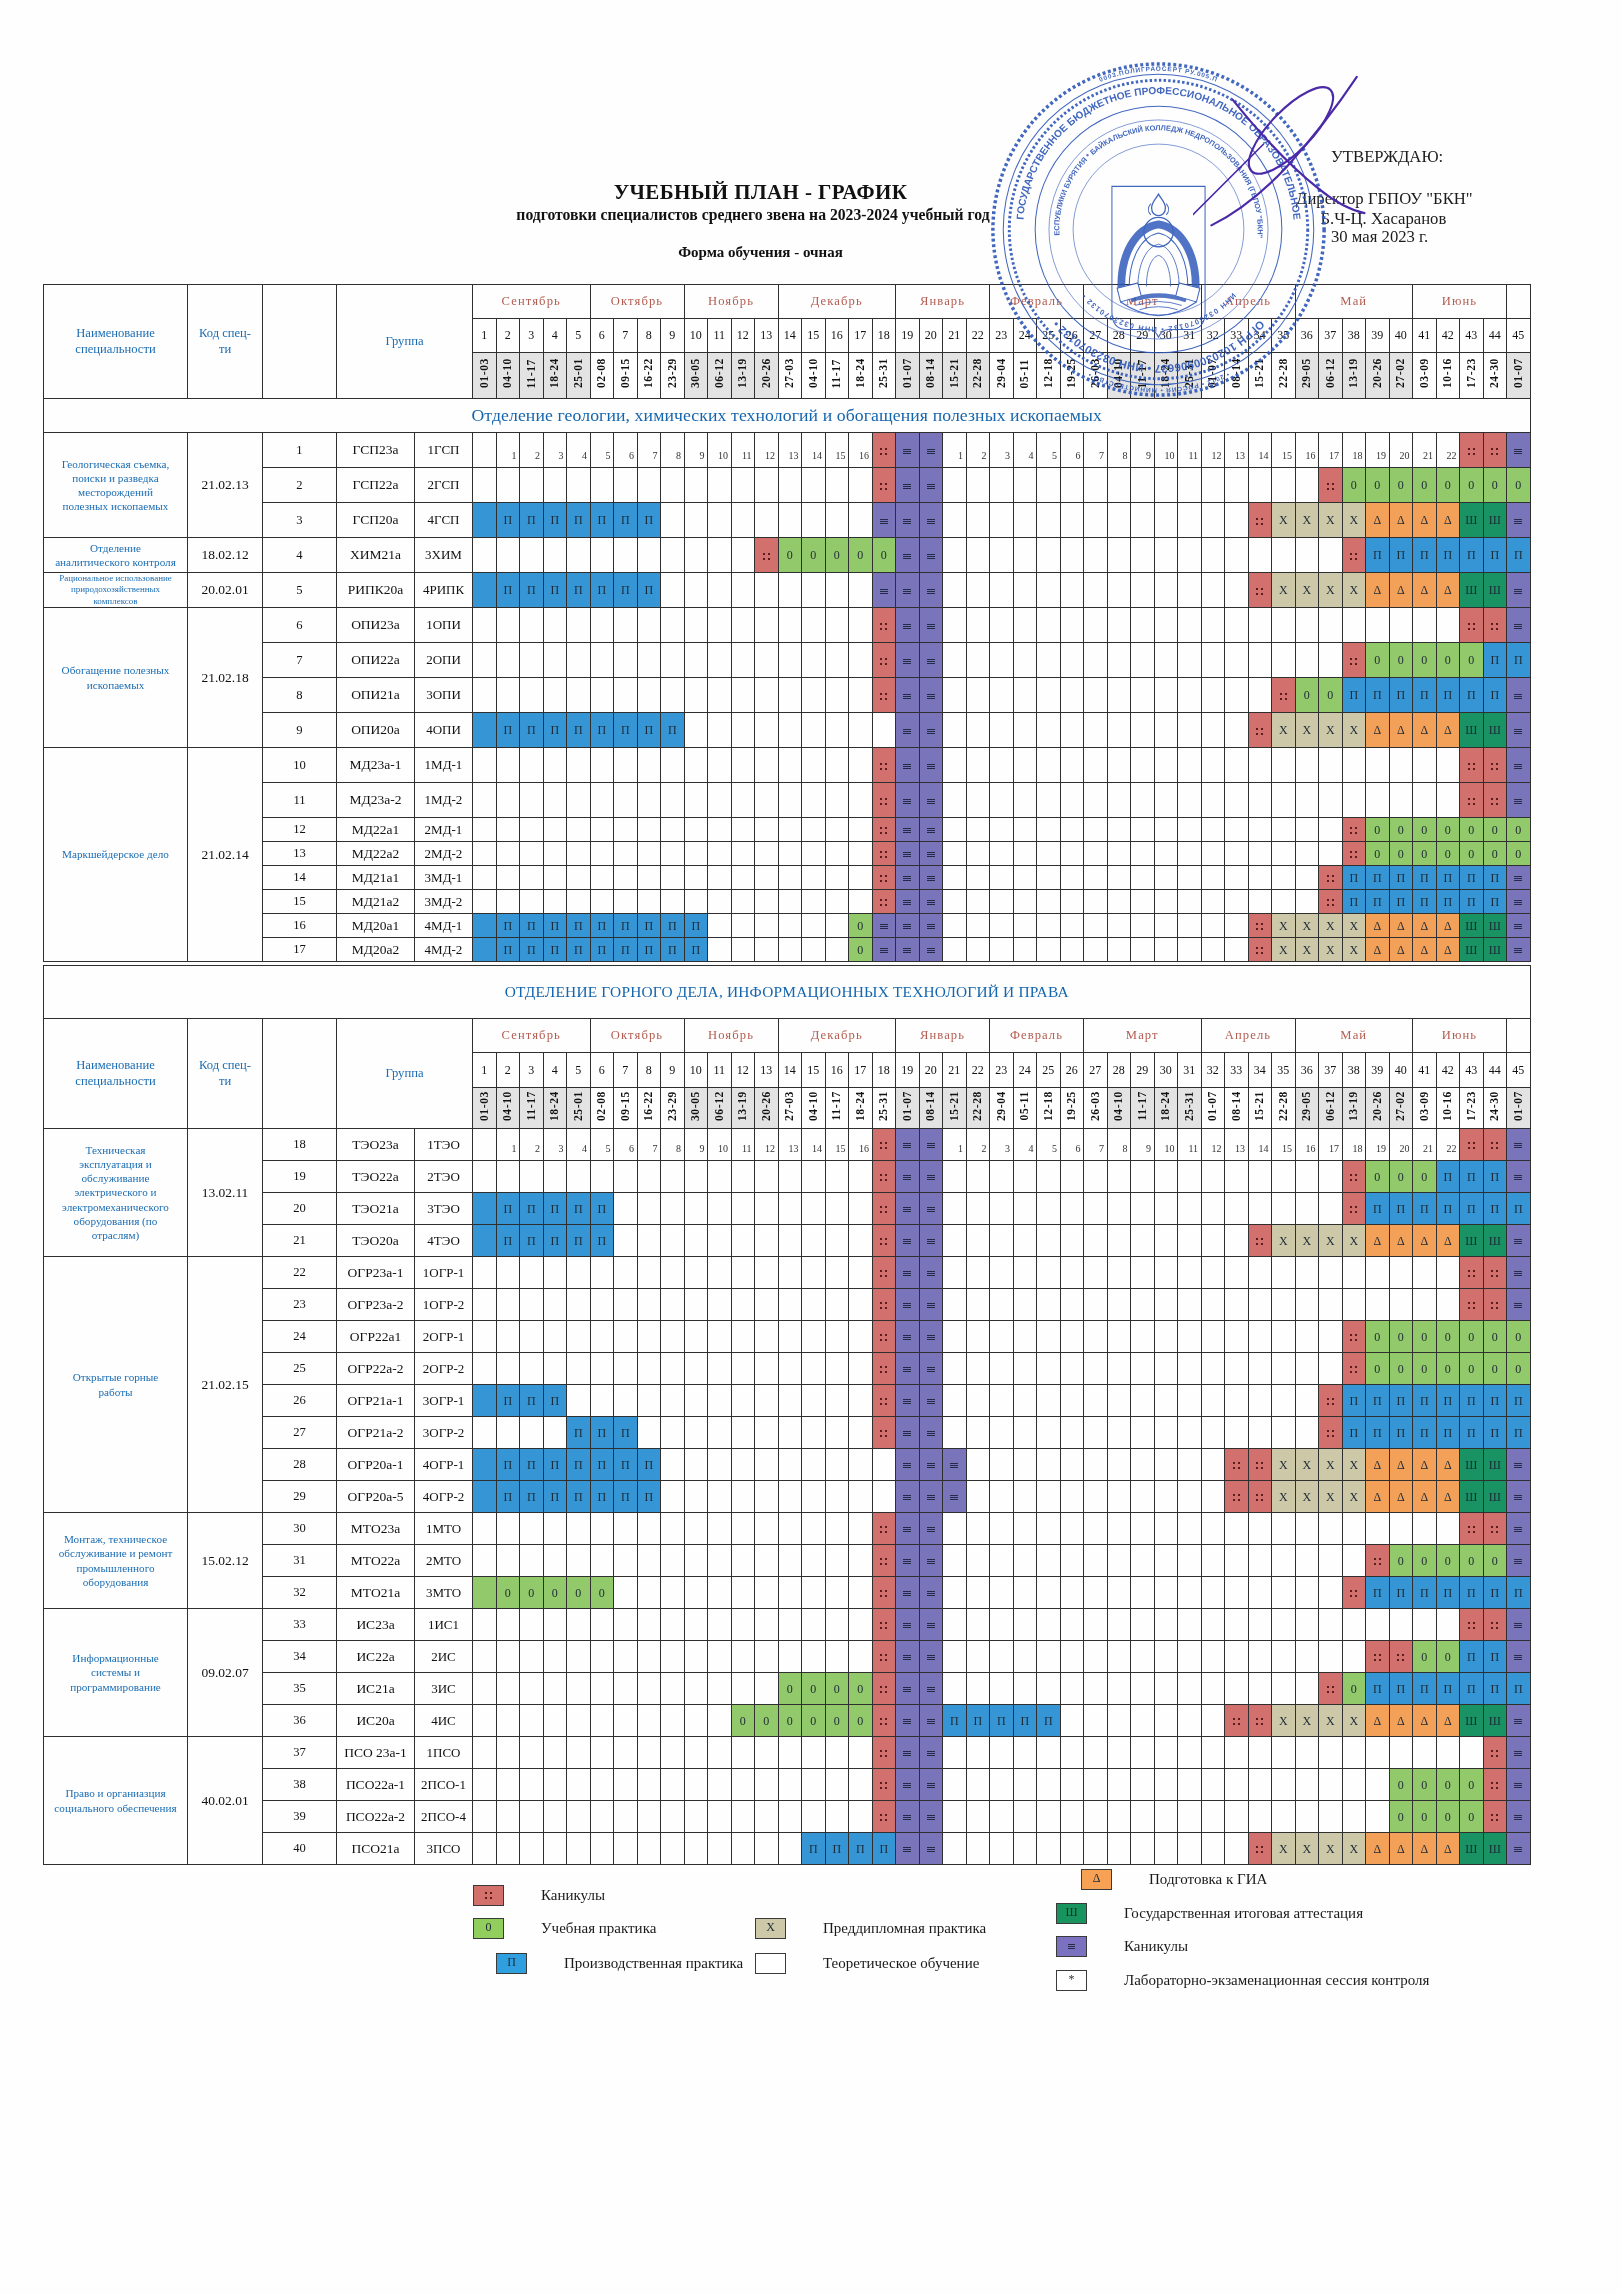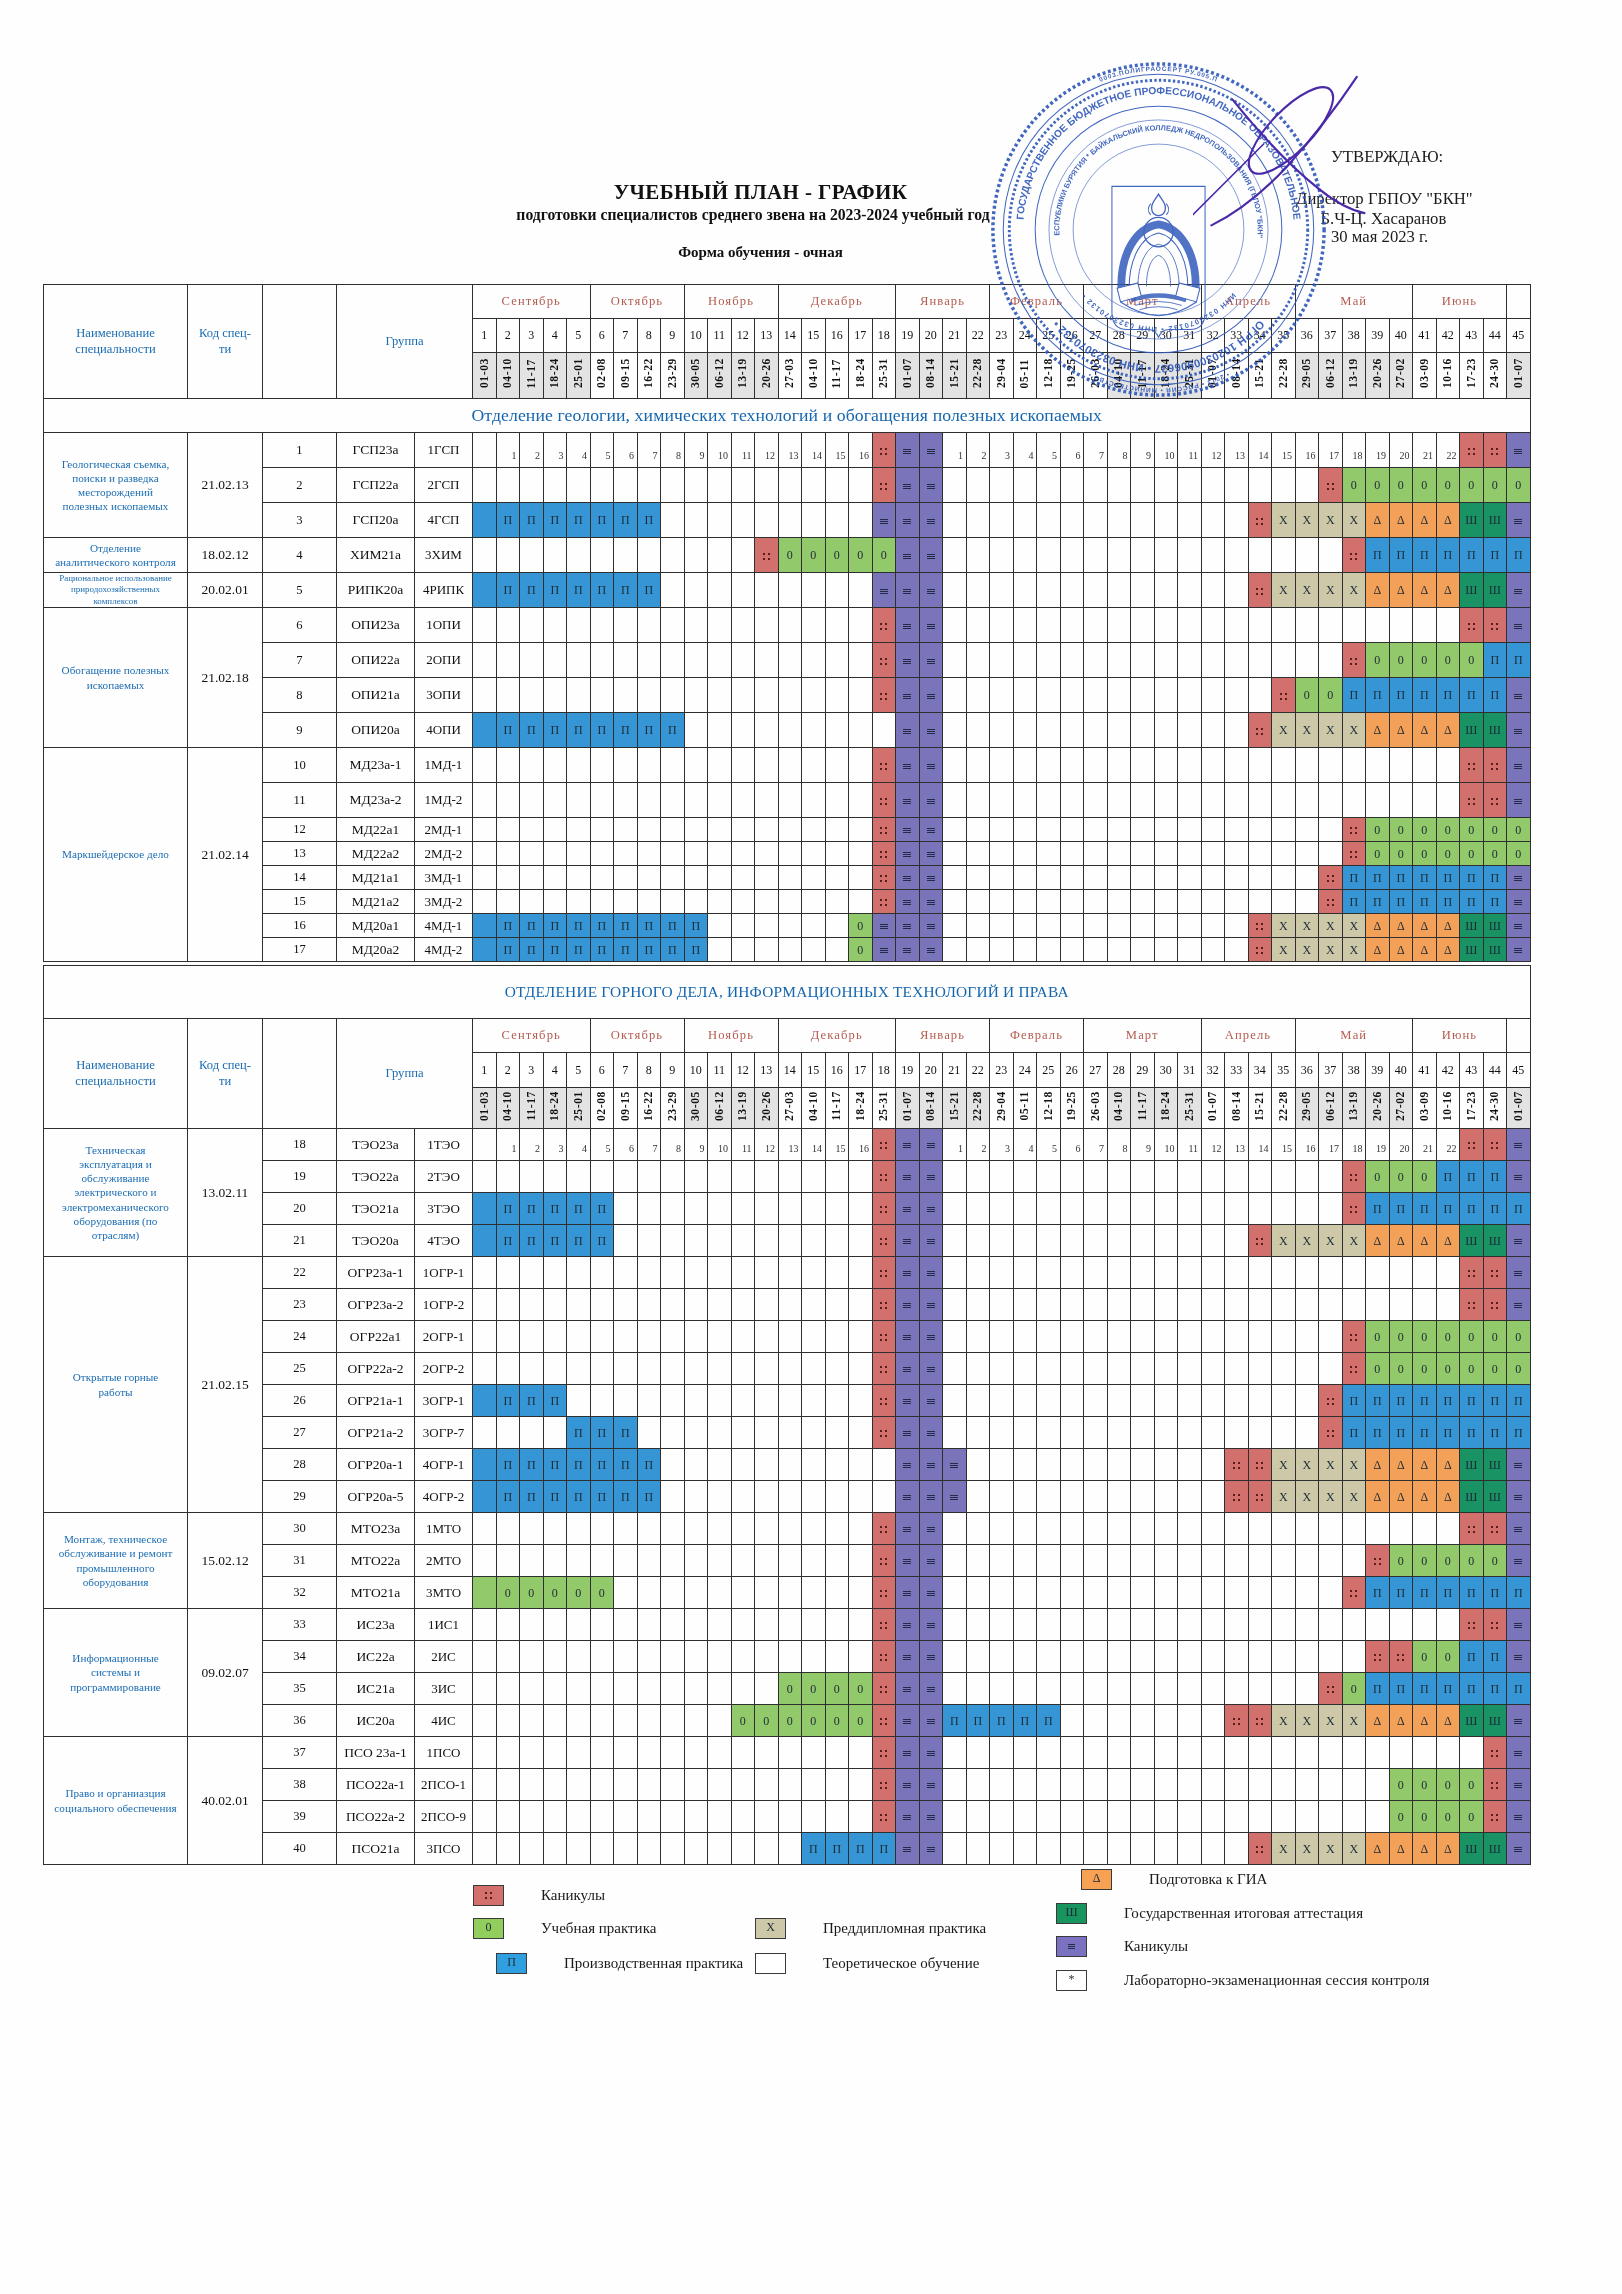--- a/index.html
+++ b/index.html
@@ -2205,21 +2205,21 @@
           <td class="c P">
             <span class="sym">П</span>
           </td>
           <td class="c P">
             <span class="sym">П</span>
           </td>
         </tr>
         <tr style="height:32px">
           <td class="num">27</td>
           <td class="grp">ОГР21а-2</td>
-          <td class="sub">3ОГР-7</td>
+          <td class="sub">3ОГР-2</td>
           <td class="c"></td>
           <td class="c"></td>
           <td class="c"></td>
           <td class="c"></td>
           <td class="c P">
             <span class="sym">П</span>
           </td>
           <td class="c P">
             <span class="sym">П</span>
           </td>
@@ -3029,21 +3029,21 @@
           </td>
           <td class="c U">
             <span class="sym">0</span>
           </td>
           <td class="c E"><span class="dots"><i></i><i></i><i></i><i></i></span></td>
           <td class="c V"><span class="bars"><i></i><i></i><i></i></span></td>
         </tr>
         <tr style="height:32px">
           <td class="num">39</td>
           <td class="grp">ПСО22а-2</td>
-          <td class="sub">2ПСО-9</td>
+          <td class="sub">2ПСО-4</td>
           <td class="c"></td>
           <td class="c"></td>
           <td class="c"></td>
           <td class="c"></td>
           <td class="c"></td>
           <td class="c"></td>
           <td class="c"></td>
           <td class="c"></td>
           <td class="c"></td>
           <td class="c"></td>

